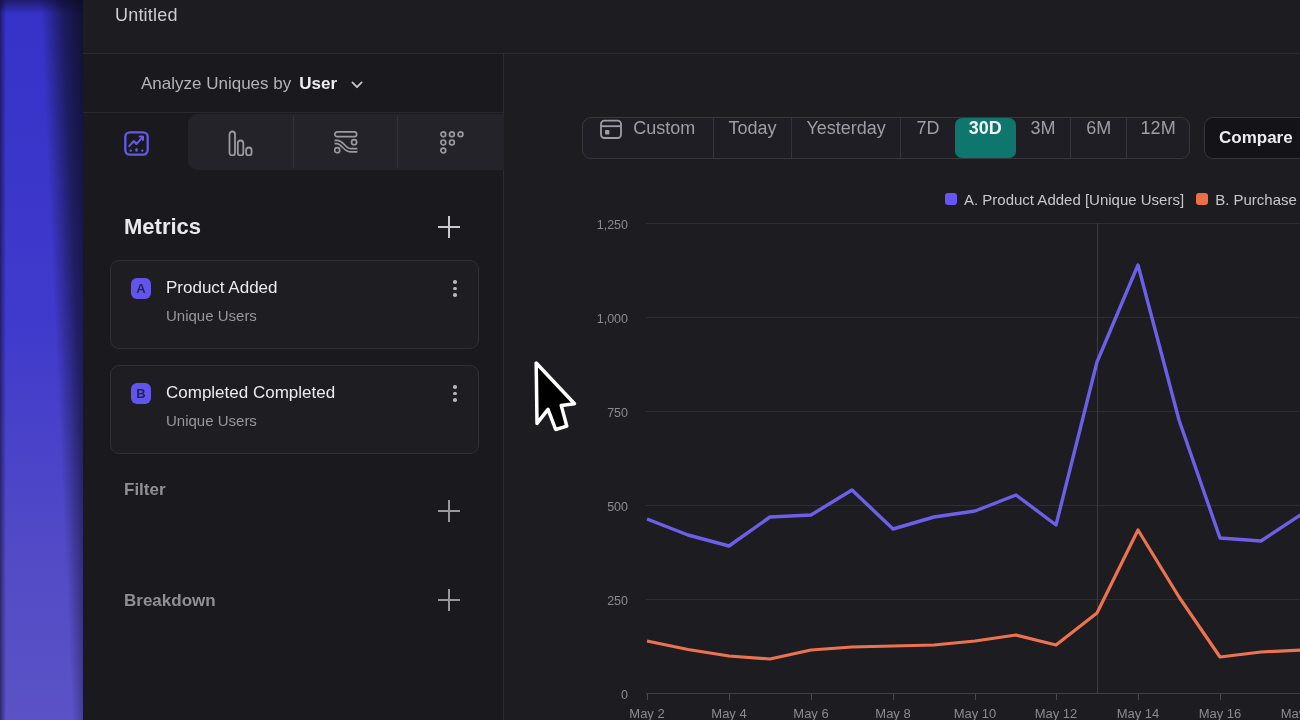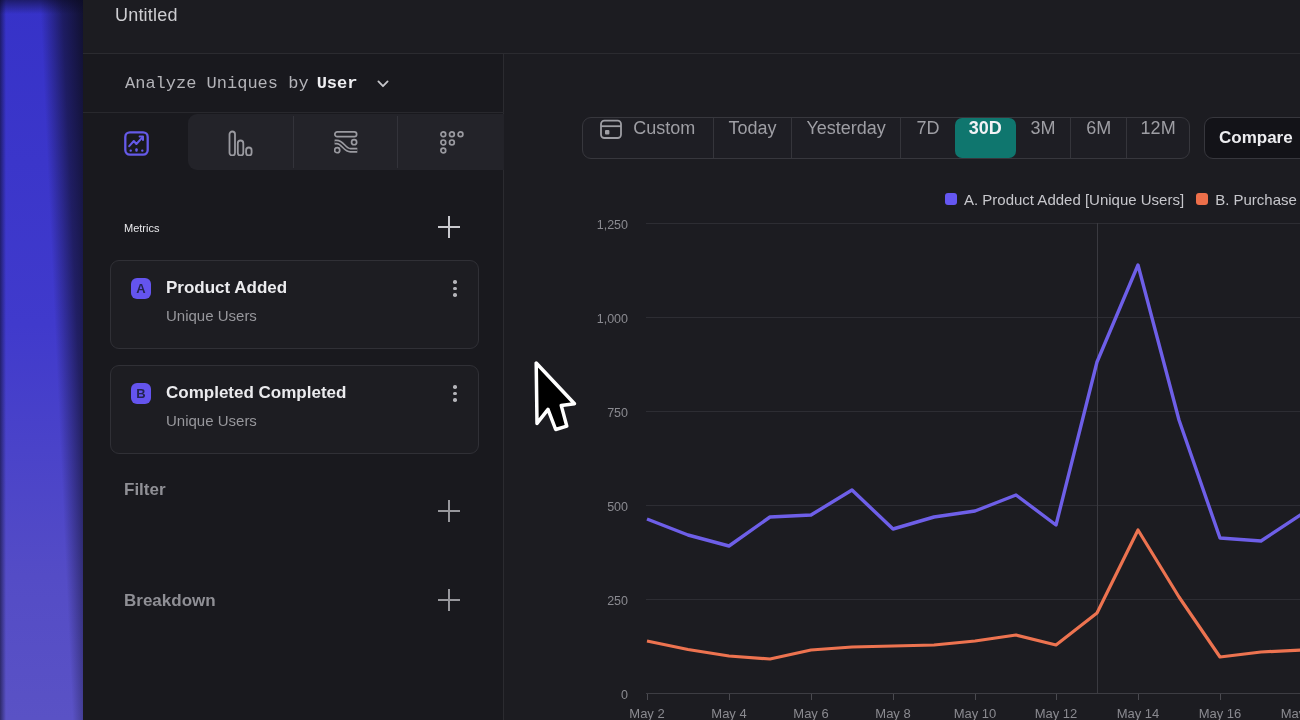--- a/index.html
+++ b/index.html
@@ -13,43 +13,43 @@
 
   
   #topbar { left:83px; top:0; width:1217px; height:54px; background:#1c1c21;
     border-bottom:1px solid #2b2b30; }
   #untitled { left:115px; top:5px; font-size:18px; color:#cdcdd1; letter-spacing:.2px; }
 
   
   #lpanel { left:83px; top:54px; width:421px; height:666px; background:#19191e;
     border-right:1px solid #2b2b30; }
   #analyze { left:0; top:0; width:421px; height:59px; border-bottom:1px solid #28282d;
-    line-height:59px; padding-left:42px; font-size:17px; color:#b3b3b8; white-space:nowrap;font-family:Liberation Mono, monospace; }
+    line-height:59px; padding-left:58px; font-size:17px; color:#b3b3b8; white-space:nowrap; }
   #analyze b { color:#eeeef1; font-weight:700; margin-left:8px; }
 
   #tabs { left:0; top:60px; width:421px; height:56px; }
   #tabbg { left:105px; top:0; width:316px; height:56px; background:#232329;
     border-radius:9px 0 0 9px; }
   .tabsep { width:1px; top:2px; height:52px; background:#33333a; }
 
   #metricsrow { left:41px; top:163px; line-height:20px; width:340px; height:30px; }
-  #metricsrow span { font-size:11px; font-weight:400; color:#e9e9ec; }
+  #metricsrow span { font-size:22px; font-weight:700; color:#e9e9ec; }
 
   .plus { position:absolute; width:22px; height:22px; }
   .plus:before, .plus:after { content:""; position:absolute; background:#c9c9ce; }
   .plus:before { left:0; top:10px; width:22px; height:2px; }
   .plus:after { left:10px; top:0; width:2px; height:22px; }
   .plus.gray:before, .plus.gray:after { background:#97979c; }
 
   .card { left:27px; width:369px; height:89px; background:#1d1d22;
     border:1px solid #303036; border-radius:9px; }
   .badge { position:absolute; left:20px; top:17px; width:20px; height:21px;
     background:#6454ee; border-radius:6px; color:#232350; font-size:13px; font-weight:700;
     text-align:center; line-height:21px; }
-  .ctitle { position:absolute; left:55px; top:17px; font-size:17px; font-weight:700; color:#ebebee; }
+  .ctitle { position:absolute; left:55px; top:17px; font-size:17px; font-weight:400; color:#ebebee; }
   .csub { position:absolute; left:55px; top:46px; font-size:15px; color:#97979c; }
   .dots { position:absolute; left:342px; top:19px; width:4px; }
   .dots i { display:block; width:3.6px; height:3.6px; border-radius:50%; background:#b4b4b9; margin-bottom:3px; }
 
   .secrow { left:41px; width:340px; height:20px; line-height:20px; font-size:17px; font-weight:700; color:#8f8f95; }
 
   
   #rpanel { left:504px; top:54px; width:796px; height:666px; background:#1c1c21; }
 
   #seg { left:78px; top:63px; width:608px; height:42px; background:#1e1e24;

